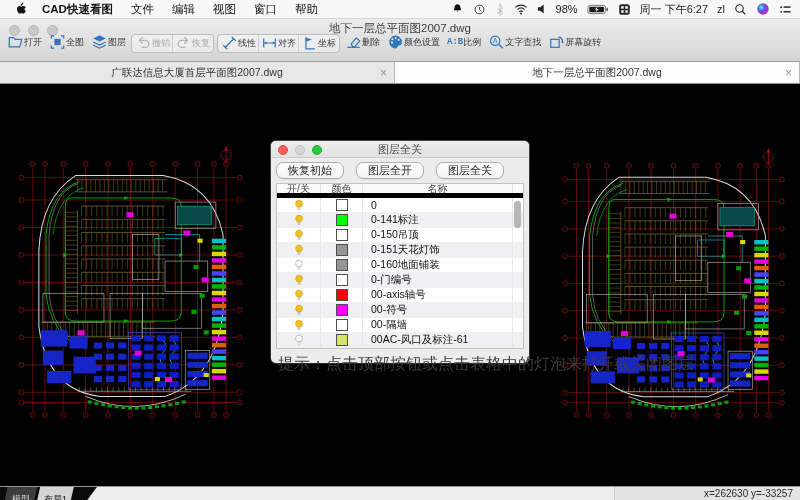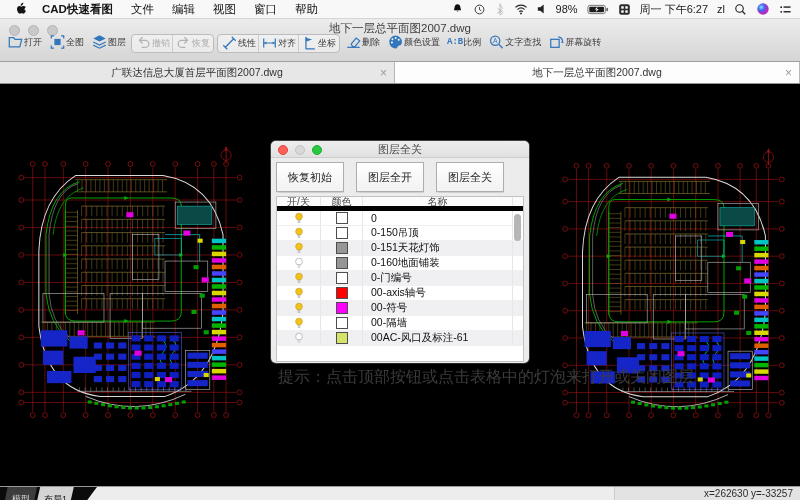--- a/index.html
+++ b/index.html
@@ -47,21 +47,21 @@
 
 .dialog{position:absolute;left:271px;top:141px;width:258px;height:222px;background:#ececec;border-radius:5px;box-shadow:0 16px 36px rgba(0,0,0,.6),0 0 0 1px rgba(90,90,90,.8);z-index:60}
 .dlg-titlebar{height:17px;position:relative;border-bottom:1px solid #cdcdcd;background:linear-gradient(#ededed,#e1e1e1);border-radius:5px 5px 0 0}
 .dlg-lights{position:absolute;left:7px;top:4px;display:flex;gap:7px}
 .dl{width:10px;height:10px;border-radius:50%}
 .dl.red{background:#ff5f57;border:1px solid #e0443e}
 .dl.gray{background:#d8d8d6;border:1px solid #c2c2c0}
 .dl.green{background:#29c93f;border:1px solid #1dad32}
 .dlg-title{text-align:center;line-height:16px;color:#4a4a4a;font-size:11px}
 .dlg-buttons{display:flex;gap:12px;padding:4px 5px 4px}
-.dbtn{background:linear-gradient(#ffffff,#f2f2f2);border:1px solid #aeaeae;border-radius:0;font-size:11px;color:#1d1d1d;padding:0 11px;height:30px;line-height:15px;box-shadow:0 .5px 1px rgba(0,0,0,.12)}
+.dbtn{background:linear-gradient(#ffffff,#f2f2f2);border:1px solid #aeaeae;border-radius:7px;font-size:11px;color:#1d1d1d;padding:0 11px;height:17px;line-height:15px;box-shadow:0 .5px 1px rgba(0,0,0,.12)}
 .ltable{margin:0 5px;background:#fff;border:1px solid #c2c2c2;height:166px;position:relative;overflow:hidden}
 .lheader{display:flex;height:14px;border-bottom:5px solid #000000;background:#fbfbfb;font-size:10px;color:#474747;align-items:center}
 .cell{display:flex;align-items:center;justify-content:center;height:100%}
 .c-on{width:44px;border-right:1px solid #e6e6e6}
 .c-color{width:42px;border-right:1px solid #e6e6e6}
 .c-name{flex:1;justify-content:flex-start;padding-left:8px;font-size:10.5px;color:#101010}
 .lheader .c-name{justify-content:center;padding-left:0;font-size:10px;color:#474747}
 .c-scroll{width:11px;border-left:1px solid #e6e6e6}
 .lrow{display:flex;height:15px;border-bottom:1px solid #f0f0f2;background:#fff}
 .lrow.alt{background:#f0f0f3}
@@ -1180,20 +1180,36 @@
                 </svg>
               </span>
             </div>
     <div class="cell c-color">
               <span class="swatch" style="background: rgb(255, 255, 255);"></span>
             </div>
     <div class="cell c-name">0</div>
     <div class="cell c-scroll"></div>
   </div>
 
+  <div class="lrow alt">
+    <div class="cell c-on">
+              <span class="bulb">
+                <svg viewBox="0 0 14 17">
+                  <path d="M7 1a4.7 4.7 0 0 1 4.7 4.7c0 2.1-1.3 3.1-1.9 4.4H4.2C3.6 8.8 2.3 7.8 2.3 5.7A4.7 4.7 0 0 1 7 1z" fill="#f2c21c" stroke="#c59a10" stroke-width=".9"></path>
+                  <rect x="4.7" y="11" width="4.6" height="1.7" rx=".6" fill="#b4b4b4"></rect>
+                  <rect x="5.2" y="13.2" width="3.6" height="1.4" rx=".6" fill="#b4b4b4"></rect>
+                </svg>
+              </span>
+            </div>
+    <div class="cell c-color">
+              <span class="swatch" style="background: rgb(0, 255, 0);"></span>
+            </div>
+    <div class="cell c-name">0-141标注</div>
+    <div class="cell c-scroll"></div>
+  </div>
 
   <div class="lrow">
     <div class="cell c-on">
               <span class="bulb">
                 <svg viewBox="0 0 14 17">
                   <path d="M7 1a4.7 4.7 0 0 1 4.7 4.7c0 2.1-1.3 3.1-1.9 4.4H4.2C3.6 8.8 2.3 7.8 2.3 5.7A4.7 4.7 0 0 1 7 1z" fill="#f2c21c" stroke="#c59a10" stroke-width=".9"></path>
                   <rect x="4.7" y="11" width="4.6" height="1.7" rx=".6" fill="#b4b4b4"></rect>
                   <rect x="5.2" y="13.2" width="3.6" height="1.4" rx=".6" fill="#b4b4b4"></rect>
                 </svg>
               </span>

